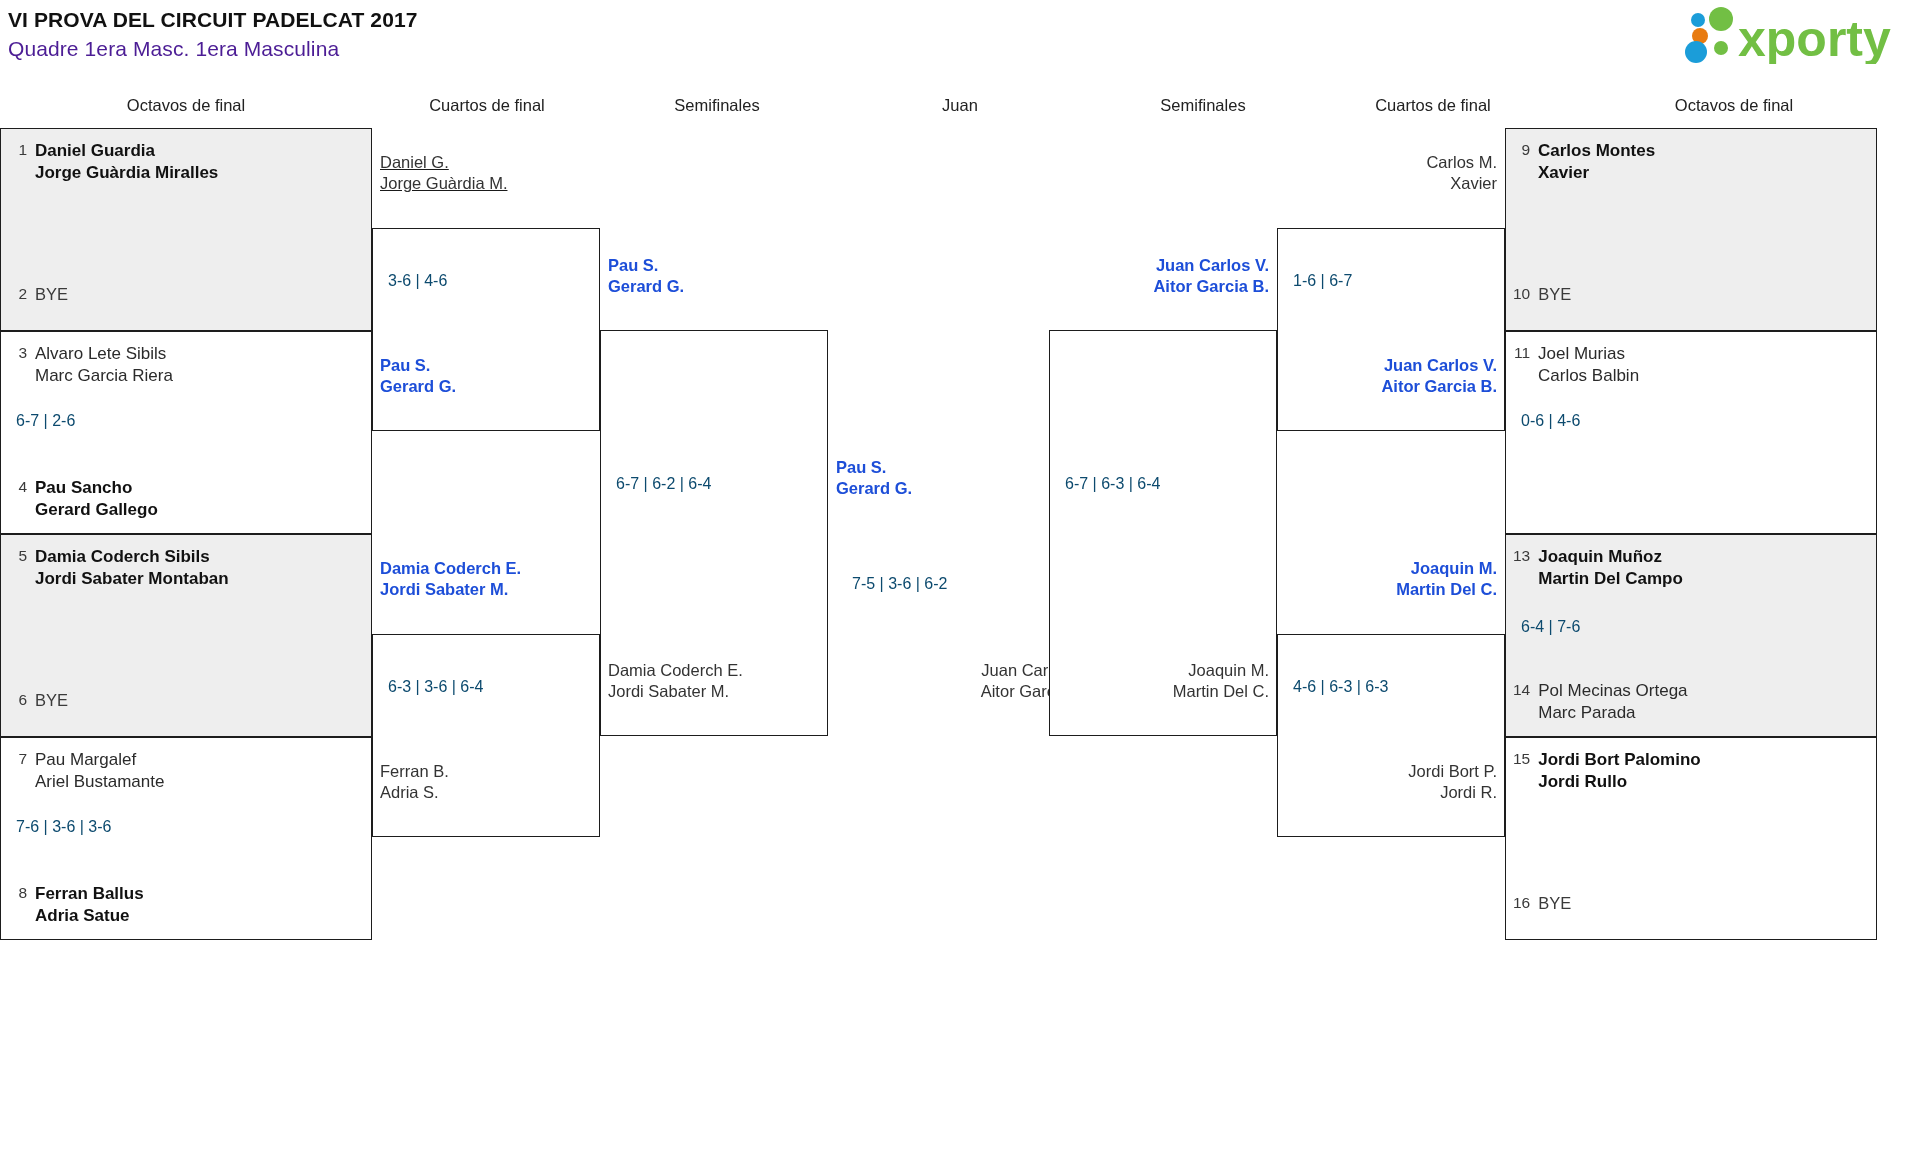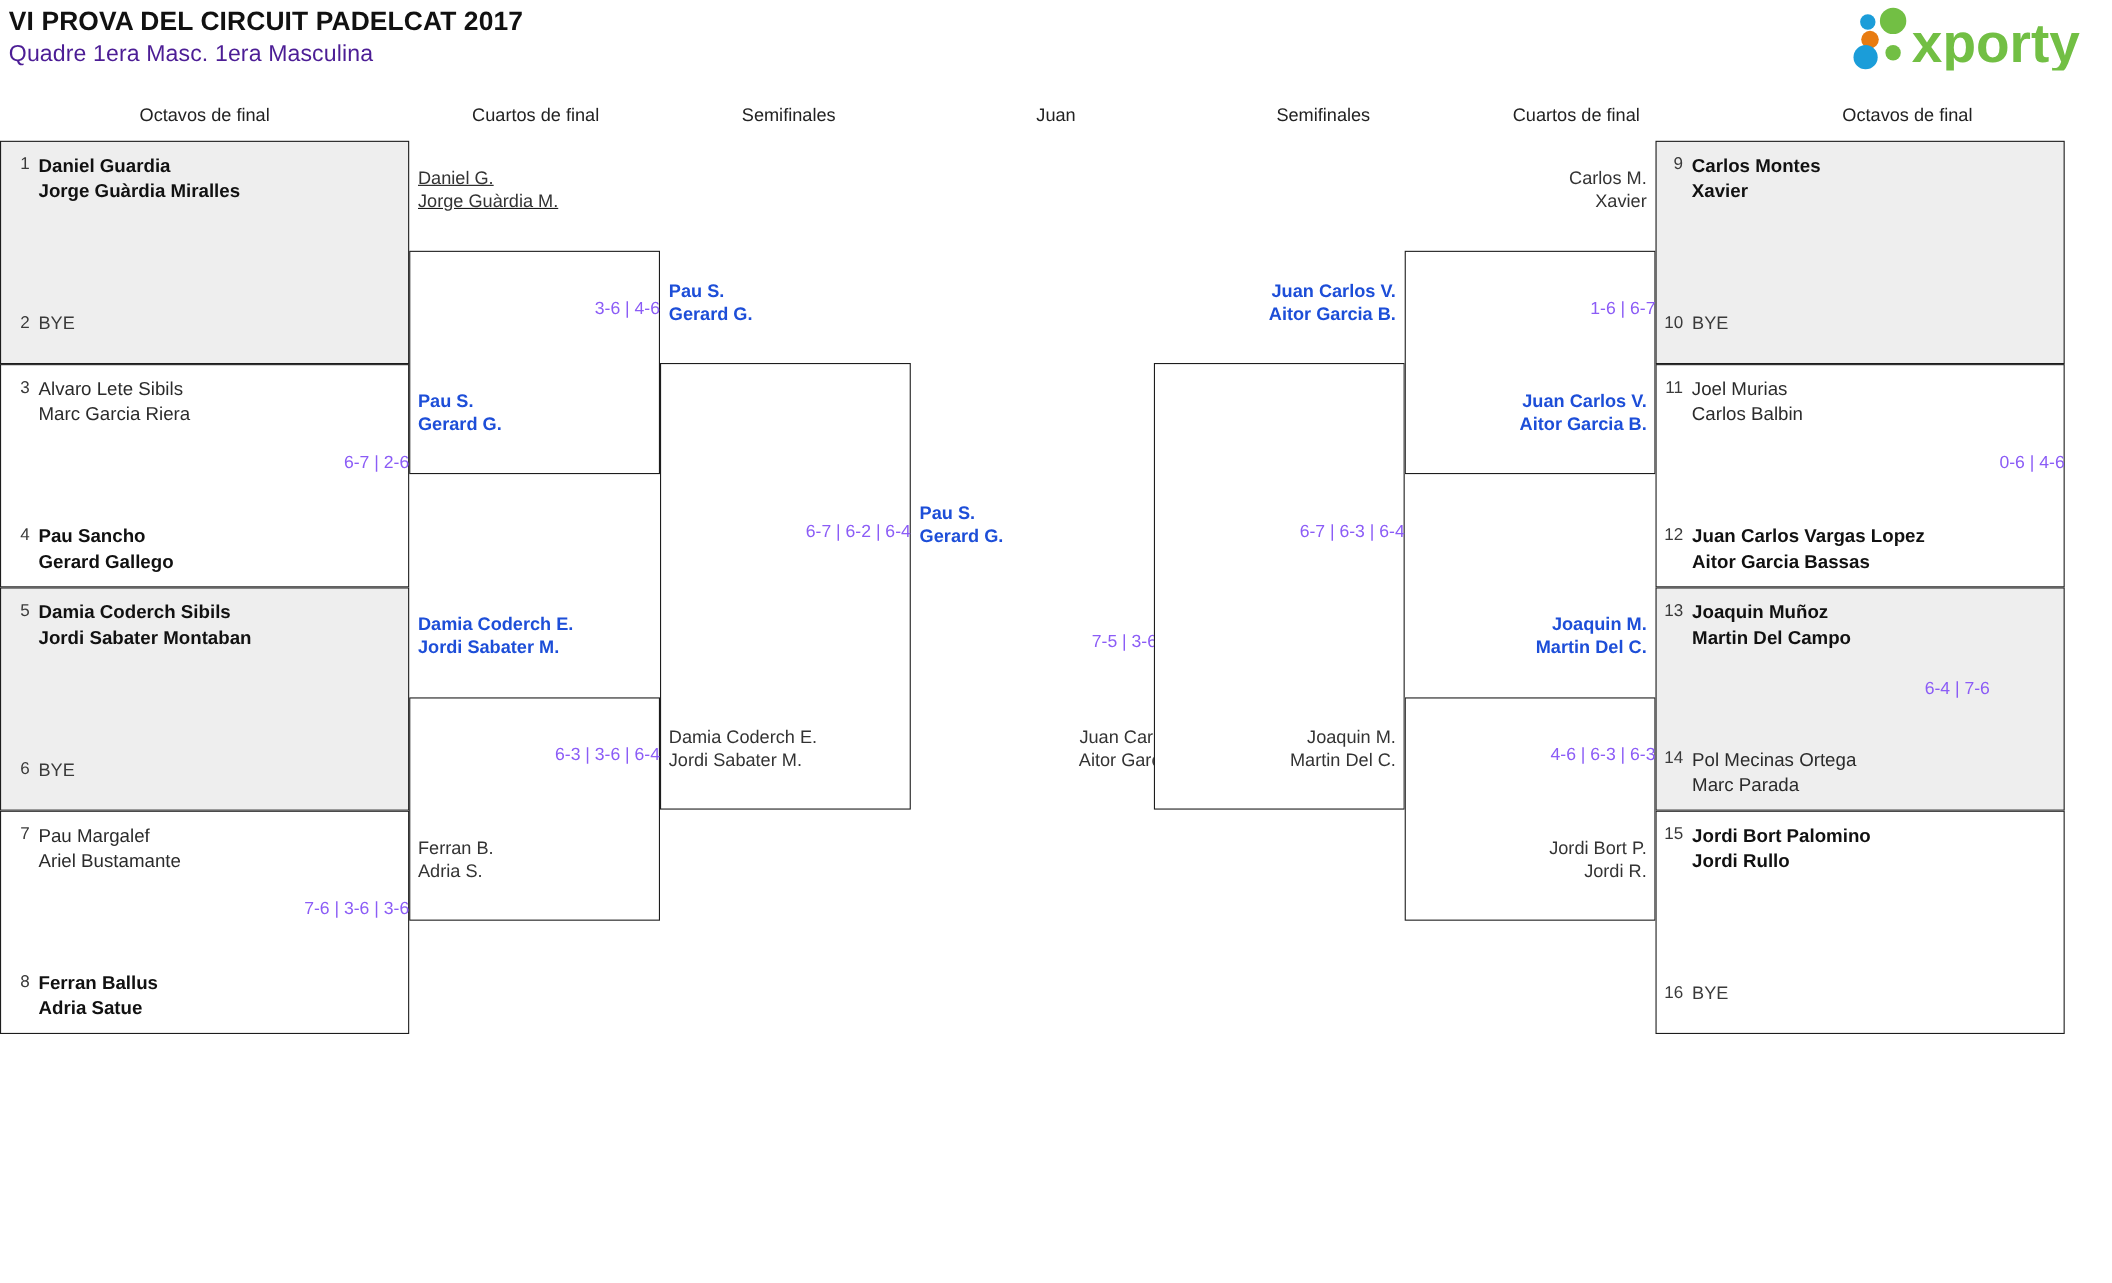--- a/index.html
+++ b/index.html
@@ -8,21 +8,21 @@
     background: #ffffff;
     font-family: "Liberation Sans", sans-serif;
     color: #1a1a1a;
     overflow: hidden;
   }
   #root { position: relative; width: 1920px; height: 1166px; }
 
   
   .title-block { position: absolute; left: 8px; top: 6px; }
   .title-line1 {
-    font-size: 24px; font-weight: bold; letter-spacing: .1px;
+    font-size: 21px; font-weight: bold; letter-spacing: .1px;
     line-height: 28px; color: #111;
   }
   .title-line2 {
     font-size: 21px; font-weight: normal; letter-spacing: .1px;
     line-height: 30px; color: #4c1d95;
   }
 
   .logo { position: absolute; right: 14px; top: 6px; width: 230px; height: 58px; }
   .logo svg { display: block; }
 
@@ -62,21 +62,21 @@
   .adv {
     position: absolute; white-space: nowrap; line-height: 21px;
   }
   .adv .ln { font-size: 16.5px; color: #333; display: block; }
   .adv.win .ln { font-weight: bold; color: #1d4ed8; }
   .adv.right { text-align: right; }
 
   
   .score {
     position: absolute; white-space: nowrap;
-    font-size: 16px; color: #8b5cf6; text-align: right; padding-left: 16px;
+    font-size: 16px; color: #0c4a6e; text-align: left; padding-left: 16px;
   }
 </style>
 </head>
 <body>
 
 <div id="root">
 
   <div class="title-block">
     <div class="title-line1">VI PROVA DEL CIRCUIT PADELCAT 2017</div>
     <div class="title-line2">Quadre 1era Masc. 1era Masculina</div>
@@ -260,27 +260,20 @@
   </div>
 
   <div class="seed" style="left:1513px;top:343px;">
     <span class="num">11</span>
     <span class="names">
       <span class="ln">Joel Murias</span><br>
       <span class="ln">Carlos Balbin</span>
     </span>
   </div>
   <div class="score" style="left:1505px;top:412px;width:372px;">0-6 | 4-6</div>
-  <div class="seed win" style="left:1513px;top:477px;">
-    <span class="num">12</span>
-    <span class="names">
-      <span class="ln">Juan Carlos Vargas Lopez</span><br>
-      <span class="ln">Aitor Garcia Bassas</span>
-    </span>
-  </div>
 
   <div class="seed win" style="left:1513px;top:546px;">
     <span class="num">13</span>
     <span class="names">
       <span class="ln">Joaquin Muñoz</span><br>
       <span class="ln">Martin Del Campo</span>
     </span>
   </div>
   <div class="score" style="left:1505px;top:618px;width:304px;">6-4 | 7-6</div>
   <div class="seed" style="left:1513px;top:680px;">

